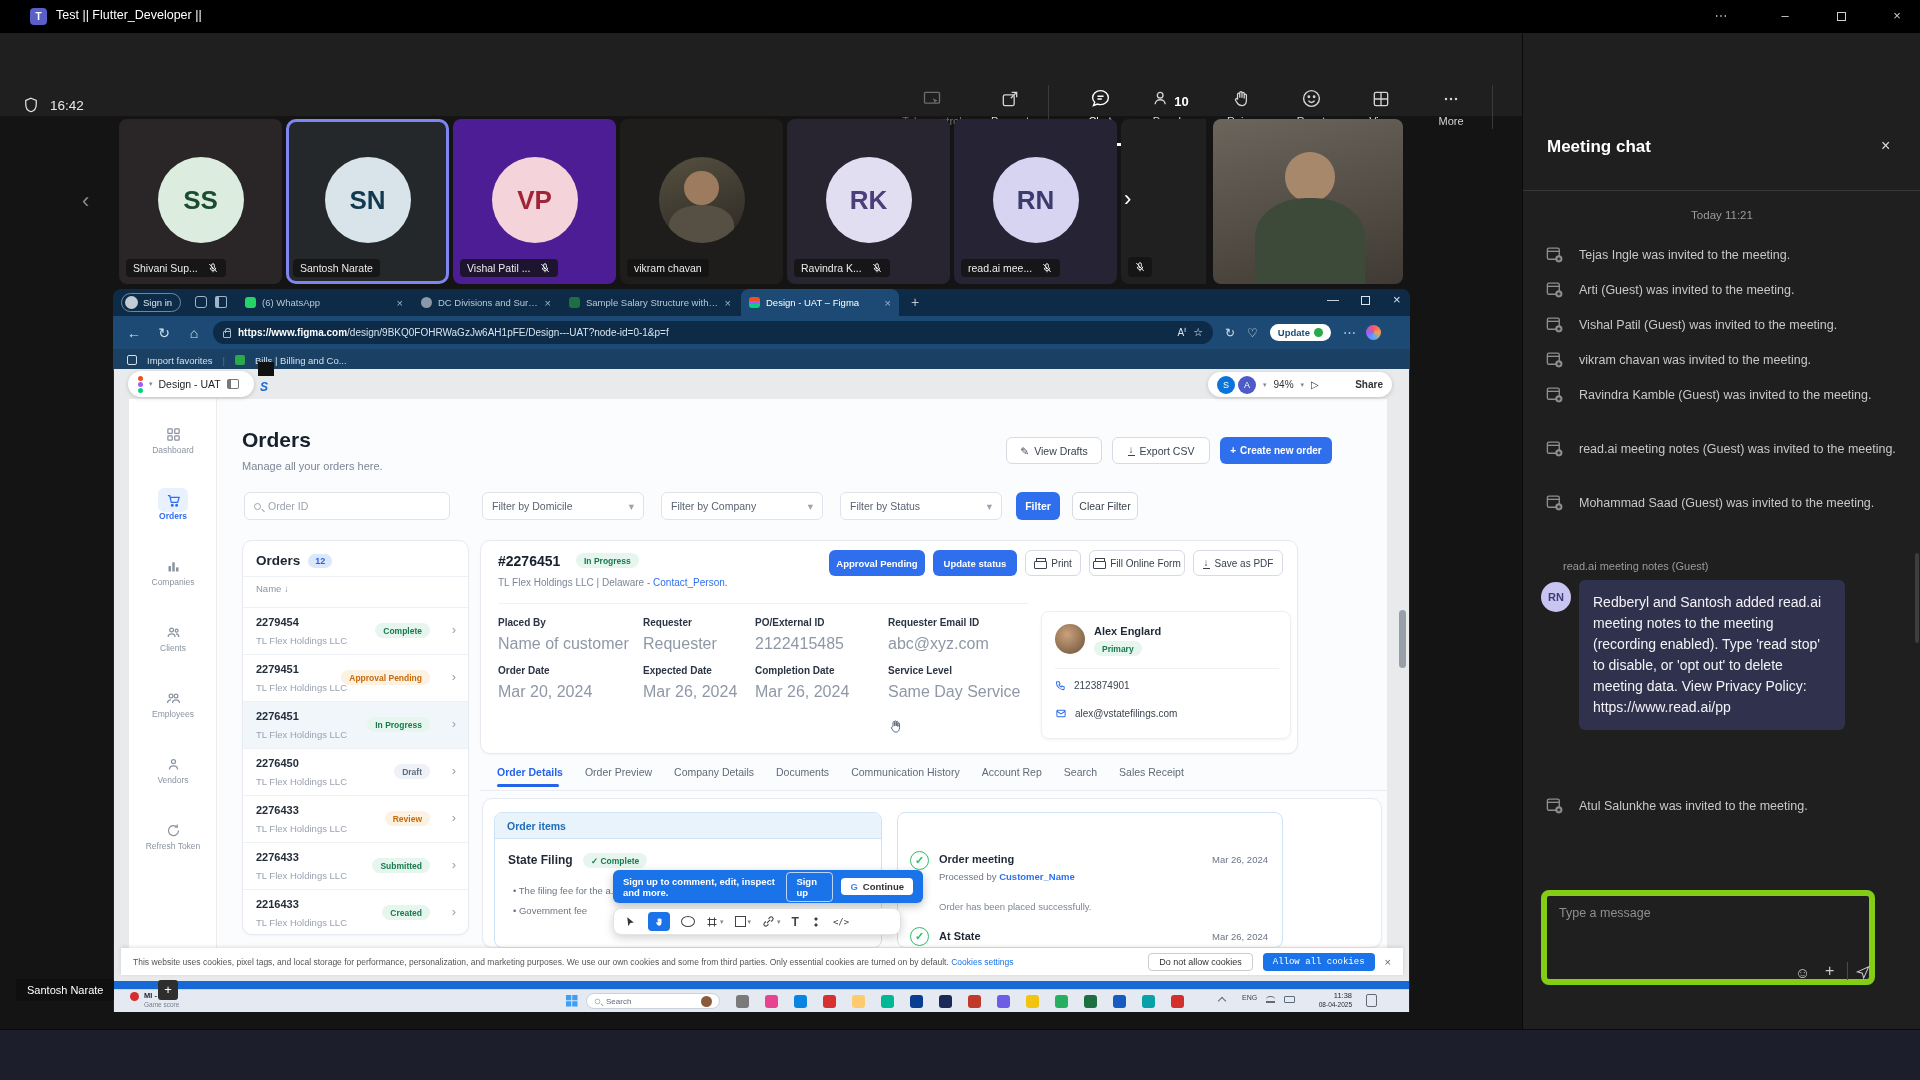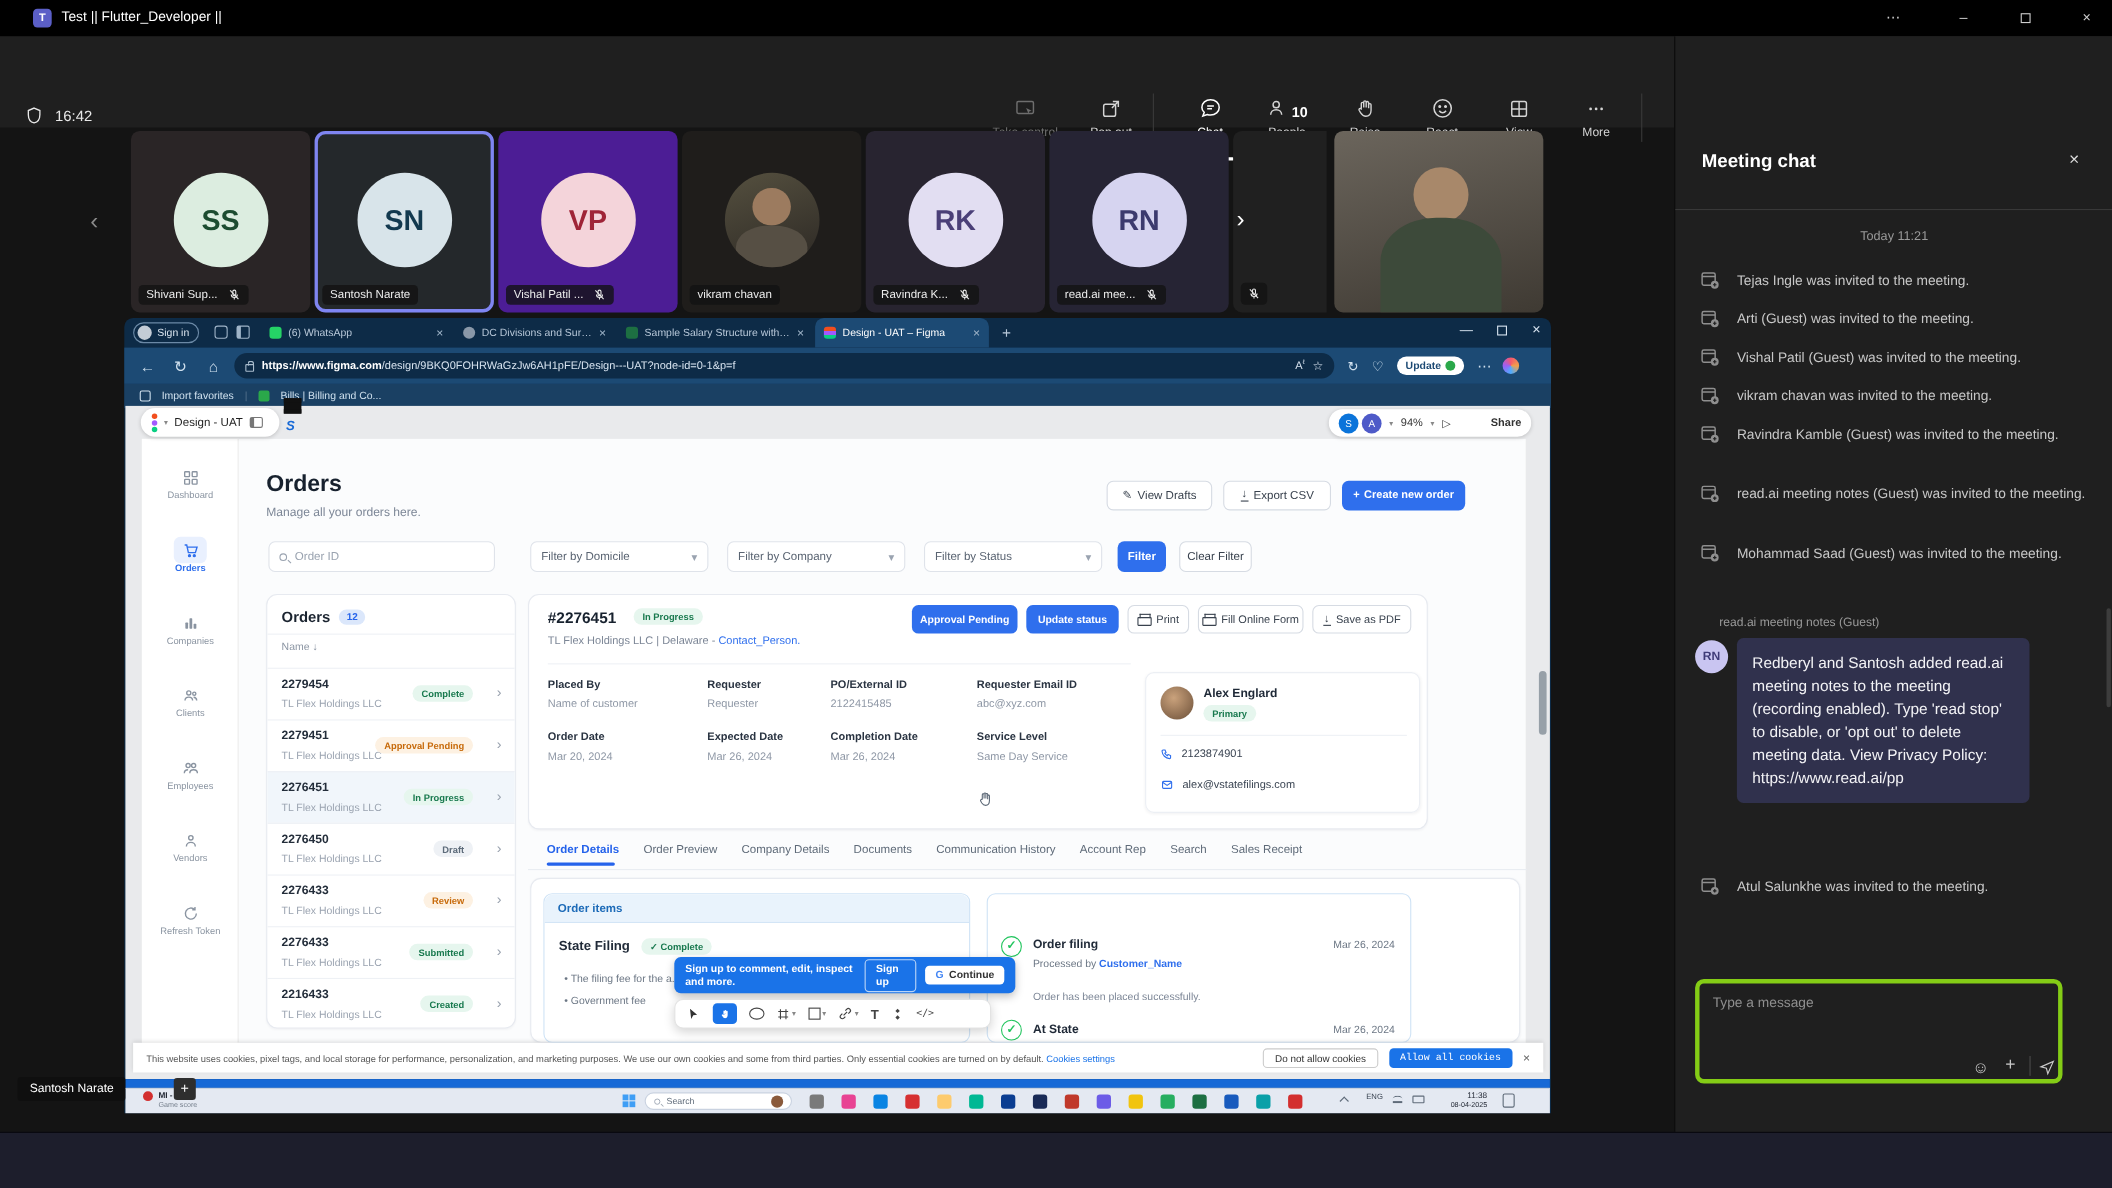--- a/index.html
+++ b/index.html
@@ -90,21 +90,21 @@
   .pill-badge { border-radius:9px; font-size:8.5px; font-weight:bold; padding:2.5px 8px; white-space:nowrap; }
   .bg-green { color:#18794e; background:#e6f6ee; }
   .bg-orange { color:#c76a0a; background:#fdf1e2; }
   .bg-gray { color:#5d6b7a; background:#eef1f5; }
   .orow { position:absolute; left:0; width:100%; height:47px; border-top:1px solid #eef1f5; }
   .orow .oid { position:absolute; left:13px; top:8px; font-size:11px; font-weight:bold; color:#232d3a; }
   .orow .oco { position:absolute; left:13px; bottom:8px; font-size:9.5px; color:#9aa3b0; }
   .orow .ob { position:absolute; right:38px; top:15px; }
   .orow .ochev { position:absolute; right:12px; top:14px; color:#98a1ae; font-size:13px; }
   .flabel { font-size:10px; font-weight:bold; color:#2a3442; }
-  .fvalue { font-size:10px; color:#8f98a6; margin-top:7px; }
+  .fvalue { font-size:16px; color:#8f98a6; margin-top:7px; }
   .dtab { font-size:10.5px; color:#5f6b79; white-space:nowrap; }
   .dtab.active { color:#2563eb; font-weight:bold; }
   .bluecard-h { height:26px; background:#e9f3fc; border-bottom:1px solid #cfe3f6; border-radius:8px 8px 0 0;
     display:flex; align-items:center; padding:0 12px; color:#1d6bb8; font-size:10.5px; font-weight:bold; }
   .bluecard { border:1px solid #cfe3f6; border-radius:8px; background:#fff; overflow:hidden; }
   .bullet { font-size:9.5px; color:#6b7684; }
   .gcheck { width:19px; height:19px; border:1.6px solid #22c55e; border-radius:50%; color:#22c55e;
     font-size:11px; text-align:center; line-height:17px; font-weight:bold; background:#fff; }
   .printer { width:12px; height:10px; position:relative; }
   .printer:before { content:""; position:absolute; left:2px; top:0; width:8px; height:3px; border:1.2px solid #39424e; border-bottom:none; }
@@ -126,21 +126,21 @@
     color:#fff; font-size:11px; display:flex; align-items:center; padding:0 11px; z-index:40; }
   .plus-chip { position:absolute; left:158px; top:980px; width:20px; height:20px; background:#2e2e2e; border-radius:3px;
     color:#fff; font-size:13px; text-align:center; line-height:19px; z-index:40; }
 
   
   .chatpanel { left:1522px; top:33px; width:398px; height:996px; background:#1f1f1f; border-left:1px solid #0a0a0a; }
   .sysmsg { position:absolute; left:56px; width:322px; font-size:12.5px; color:#c8c8c8; line-height:1.45; }
   .sysic { position:absolute; left:22px; }
   .bubble { position:absolute; left:56px; top:547px; width:266px; background:#30314d; border-radius:6px;
     padding:12px 14px; color:#f3f3f6; font-size:14px; line-height:1.5; }
-  .chatinput { position:absolute; left:18px; top:857px; width:334px; height:95px; border:4px solid #84cc16;
+  .chatinput { position:absolute; left:18px; top:857px; width:334px; height:95px; border:6px solid #84cc16;
     border-radius:8px; background:#1f1f1f; }
   .chatinput input { position:absolute; left:12px; top:10px; width:280px; background:transparent; border:none; outline:none;
     color:#e0e0e0; font-size:12.5px; font-family:"Liberation Sans",sans-serif; }
   .chatinput input::placeholder { color:#8f8f8f; }
 
   
   .taskbar { left:0; top:1029px; width:1920px; height:51px; background:#1d1e2c; border-top:1px solid #090910; }
   .win4 { display:grid; grid-template-columns:11px 11px; grid-gap:2px; }
   .win4 i { width:11px; height:11px; background:#3f9ef5; display:block; }
 </style>
@@ -680,21 +680,21 @@
 <div class="abs bluecard" style="left:494px; top:812px; width:388px; height:136px;">
   <div class="bluecard-h">Order items</div>
   <span class="abs" style="left:13px; top:40px; font-size:12px; font-weight:bold; color:#1f2937;">State Filing</span>
   <span class="abs pill-badge bg-green" style="left:88px; top:40px;">✓ <span>Complete</span></span>
   <div class="abs bullet" style="left:18px; top:72px;">• <span>The filing fee for the a...</span></div>
   <div class="abs bullet" style="left:18px; top:92px;">• <span>Government fee</span></div>
 </div>
 
 <div class="abs bluecard" style="left:897px; top:812px; width:386px; height:136px;">
   <div class="abs gcheck" style="left:12px; top:38px;">✓</div>
-  <span class="abs" style="left:41px; top:40px; font-size:11px; font-weight:bold; color:#1f2937;">Order filing</span>
+  <span class="abs" style="left:41px; top:40px; font-size:11px; font-weight:bold; color:#1f2937;">Order meeting</span>
   <span class="abs" style="right:14px; top:41px; font-size:9.5px; color:#6b7684;">Mar 26, 2024</span>
   <span class="abs" style="left:41px; top:58px; font-size:9.5px; color:#6b7684;">
     <span>Processed by </span><span style="color:#2f6fed; font-weight:bold;">Customer_Name</span></span>
   <span class="abs" style="left:41px; top:88px; font-size:9.5px; color:#7c8696;">Order has been placed successfully.</span>
   <div class="abs gcheck" style="left:12px; top:114px;">✓</div>
   <span class="abs" style="left:41px; top:117px; font-size:11px; font-weight:bold; color:#1f2937;">At State</span>
   <span class="abs" style="right:14px; top:118px; font-size:9.5px; color:#6b7684;">Mar 26, 2024</span>
 </div>
 
 <div class="fsignup">

